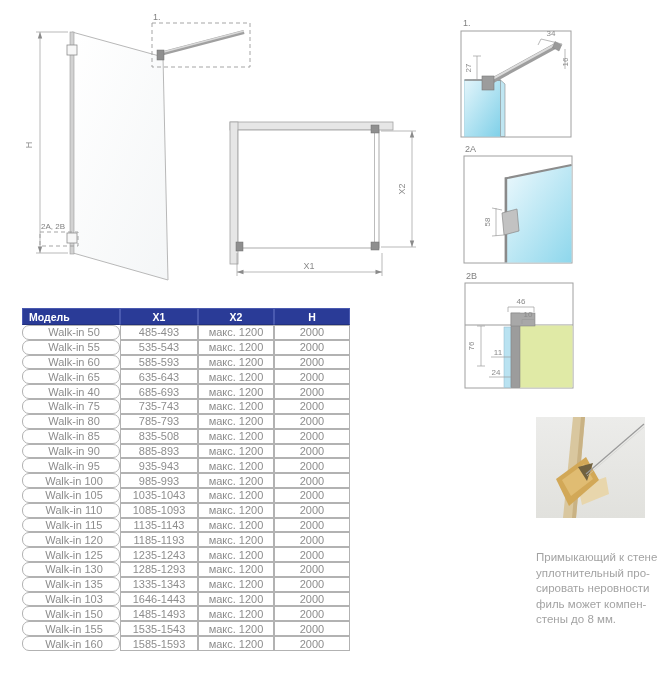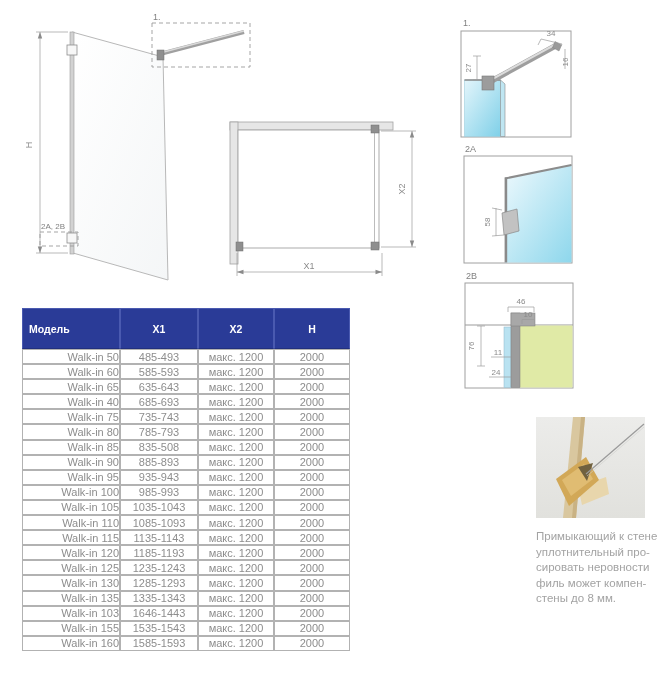--- a/index.html
+++ b/index.html
@@ -12,33 +12,33 @@
 
   
   .spec-table{
     position:absolute;left:22px;top:308px;width:328px;height:343px;
     border-collapse:separate;border-spacing:0;table-layout:fixed;
     font-size:11px;
   }
   .spec-table th{
     background:#2a3b97;color:#ffffff;font-weight:bold;font-size:10.5px;
     height:15px;border:1px solid #4a5ab0;border-bottom-color:#22307d;
-    text-align:center;padding:12px;
+    text-align:center;padding:0;
   }
   .spec-table th.c-model{text-align:left;padding-left:6px;}
   .spec-table td{
     color:#8d8d8d;border:1px solid #b2b2b2;text-align:center;
     padding:0;font-size:11px;background:#ffffff;white-space:nowrap;
     overflow:hidden;
   }
-  .spec-table td.c-model{text-align:right;padding-left:6px;}
+  .spec-table td.c-model{text-align:center;padding-left:6px;border-radius:7px;}
 
   
   .caption{
-    position:absolute;left:536px;top:529px;width:134px;
+    position:absolute;left:536px;top:550px;width:134px;
     font-size:11.5px;line-height:15.6px;color:#a3a3a3;
   }
 </style>
 </head>
 <body>
 
 <svg class="abs" style="left:10px;top:5px" width="250" height="295" viewBox="0 0 250 295">
   <defs>
     <linearGradient id="gp" x1="0" y1="0" x2="1" y2="1">
       <stop offset="0" stop-color="#ffffff"></stop>
@@ -231,20 +231,26 @@
   </thead>
   <tbody>
 
   <tr>
       <td class="c-model">Walk-in 50</td>
       <td>485-493</td>
       <td>макс. 1200</td>
       <td>2000</td>
     </tr>
       <tr>
+      <td class="c-model">Walk-in 55</td>
+      <td>535-543</td>
+      <td>макс. 1200</td>
+      <td>2000</td>
+    </tr>
+      <tr>
       <td class="c-model">Walk-in 60</td>
       <td>585-593</td>
       <td>макс. 1200</td>
       <td>2000</td>
     </tr>
       <tr>
       <td class="c-model">Walk-in 65</td>
       <td>635-643</td>
       <td>макс. 1200</td>
       <td>2000</td>
@@ -333,20 +339,26 @@
       <td>макс. 1200</td>
       <td>2000</td>
     </tr>
       <tr>
       <td class="c-model">Walk-in 103</td>
       <td>1646-1443</td>
       <td>макс. 1200</td>
       <td>2000</td>
     </tr>
       <tr>
+      <td class="c-model">Walk-in 150</td>
+      <td>1485-1493</td>
+      <td>макс. 1200</td>
+      <td>2000</td>
+    </tr>
+      <tr>
       <td class="c-model">Walk-in 155</td>
       <td>1535-1543</td>
       <td>макс. 1200</td>
       <td>2000</td>
     </tr>
       <tr>
       <td class="c-model">Walk-in 160</td>
       <td>1585-1593</td>
       <td>макс. 1200</td>
       <td>2000</td>

